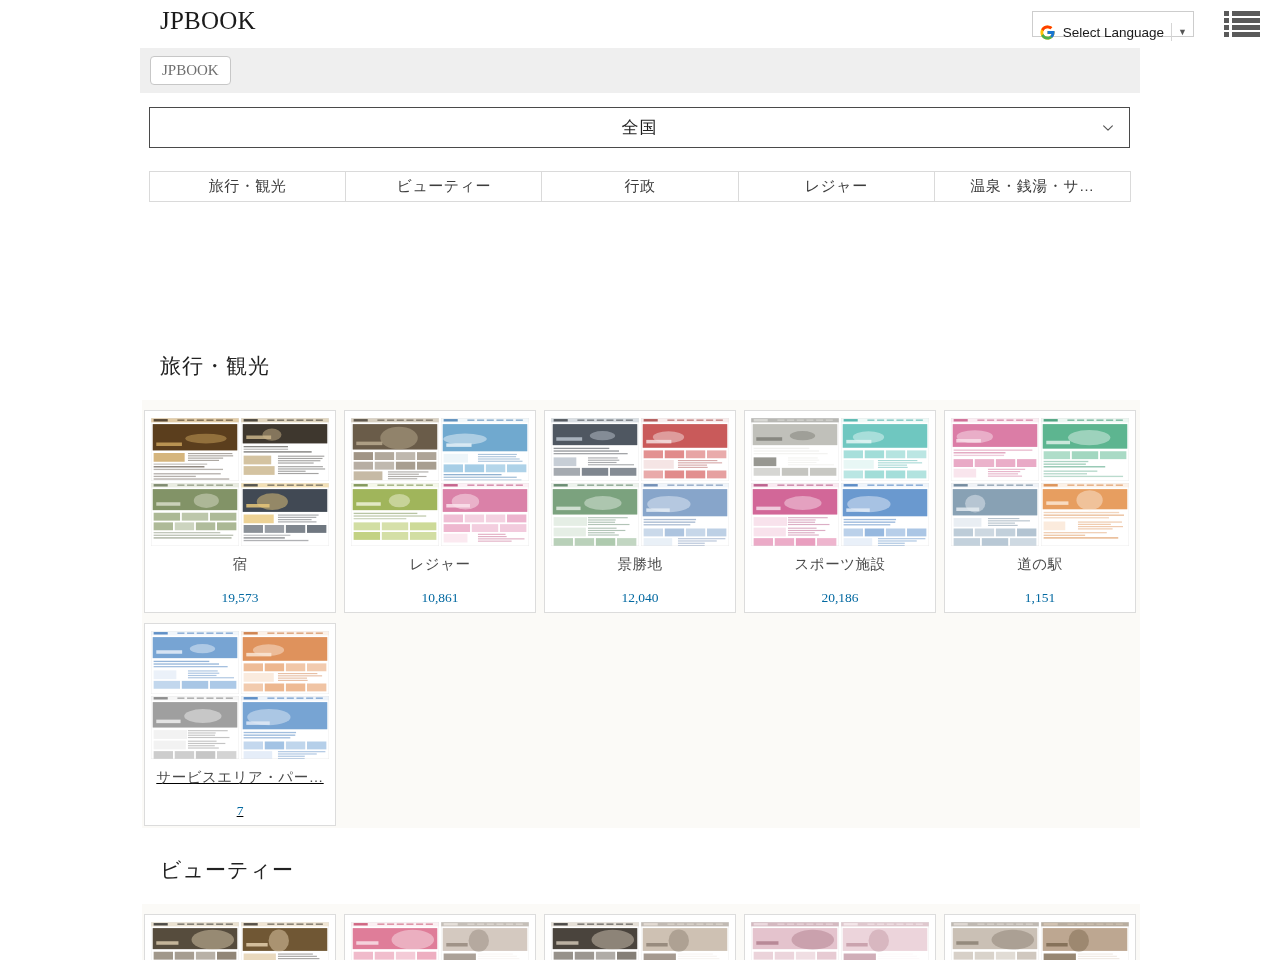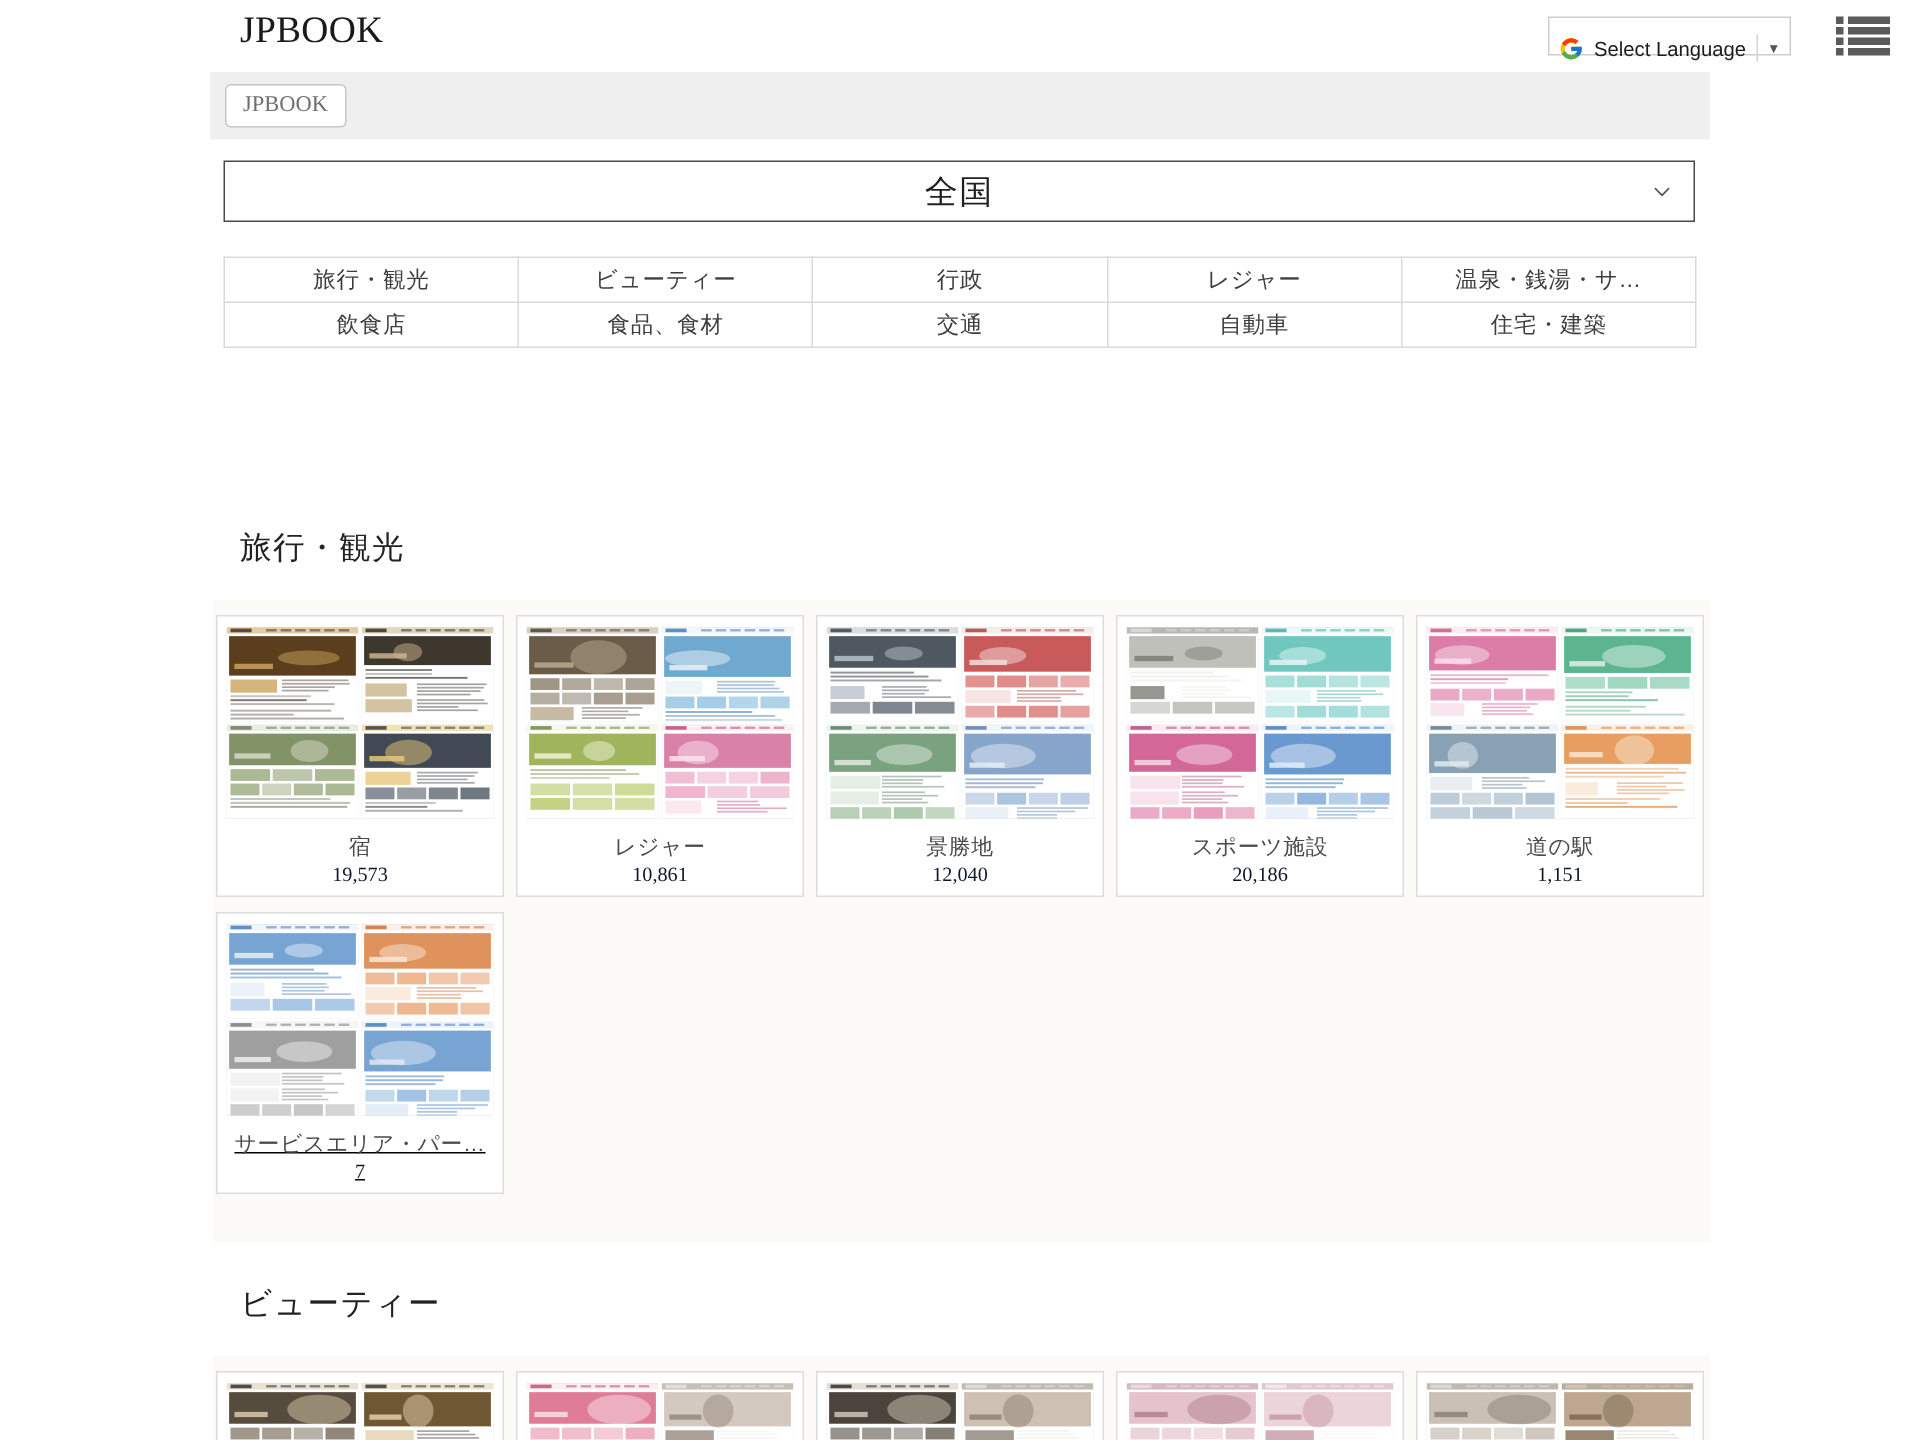--- a/index.html
+++ b/index.html
@@ -102,21 +102,21 @@
   .region-select {
     position: absolute;
     left: 149px; top: 107px;
     width: 981px; height: 41px;
     border: 1px solid #4a4a4a;
     background: #fff;
     display: flex; align-items: center; justify-content: center;
     cursor: pointer;
   }
   .region-label {
-    font-size: 22px;
+    font-size: 17px;
     color: #1f1f1f;
     letter-spacing: 1px;
   }
   .region-caret {
     position: absolute;
     right: 14px; top: 50%;
     transform: translateY(-50%);
     width: 14px; height: 14px;
   }
 
@@ -203,22 +203,22 @@
     margin-top: 9px;
     white-space: nowrap;
     overflow: hidden;
     text-overflow: ellipsis;
     letter-spacing: 0.5px;
   }
   .card-count {
     text-align: center;
     font-family: "Liberation Serif", "DejaVu Serif", serif;
     font-size: 13.5px;
-    color: #0f172a;
-    margin-top: 1px;
+    color: #0369a1;
+    margin-top: 16px;
   }
 </style>
 </head>
 <body>
 
 <div class="site-header">
   <div class="brand">JPBOOK</div>
 
   <div class="header-right">
 
@@ -271,27 +271,20 @@
 </div>
 
 <table class="cat-table">
   <tbody id="cat-body">
       <tr>
         <td>旅行・観光</td>
         <td>ビューティー</td>
         <td>行政</td>
         <td>レジャー</td>
         <td>温泉・銭湯・サ…</td>
-      </tr>
-      <tr>
-        <td>飲食店</td>
-        <td>食品、食材</td>
-        <td>交通</td>
-        <td>自動車</td>
-        <td>住宅・建築</td>
       </tr>
     </tbody>
 </table>
 
 <div id="sections-root">
     <div class="section-head" style="top: 352px;">
       <h2 class="section-title">旅行・観光</h2>
       <div class="section-rule"></div>
     </div>
     <div class="cards-wrap" style="top: 400px; height: 428px; overflow: hidden;">

